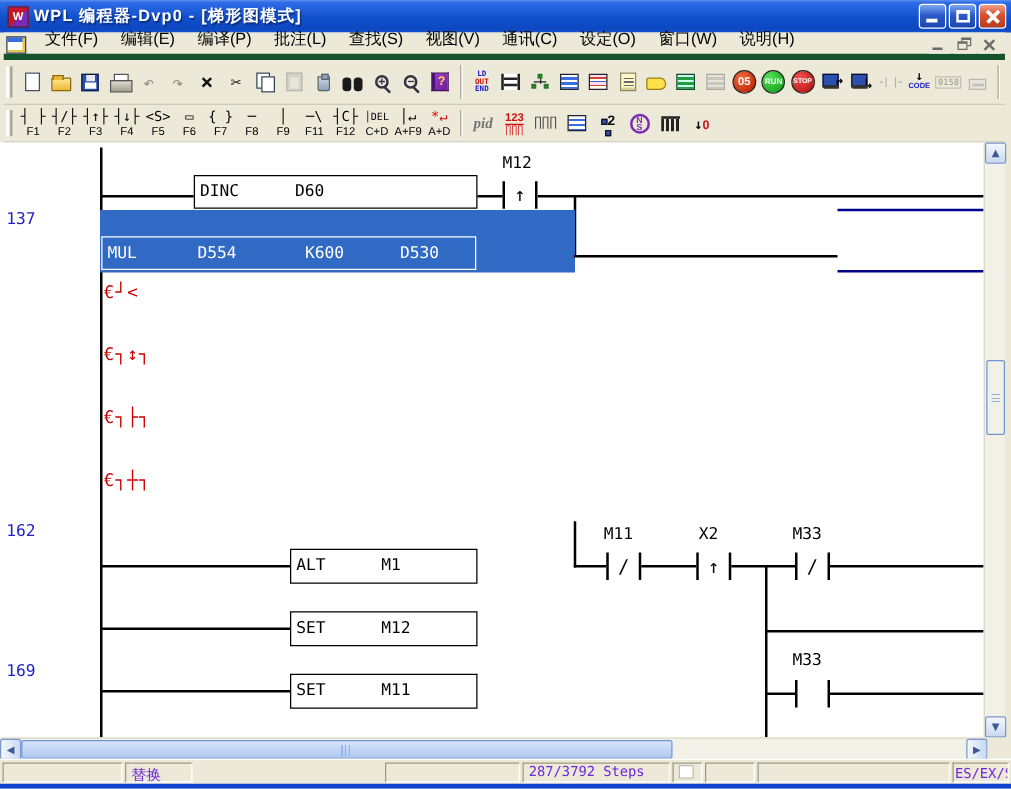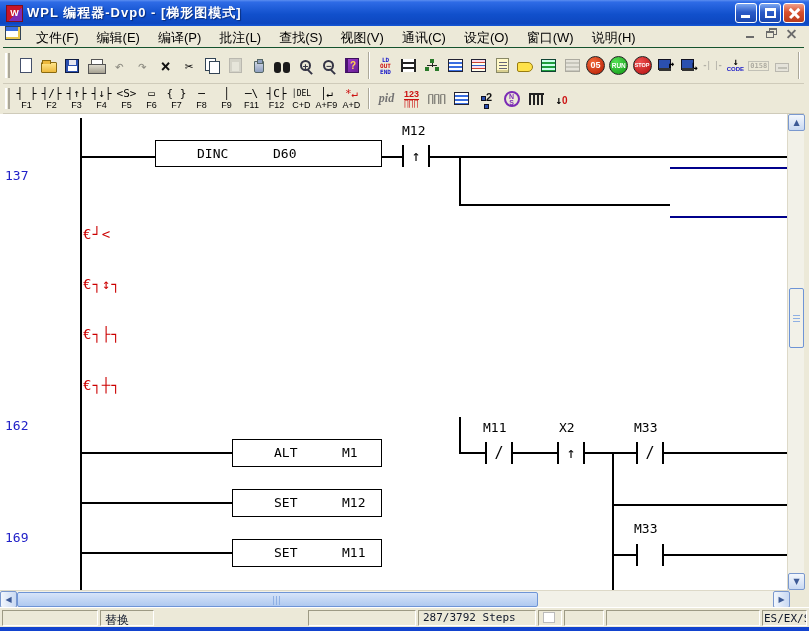--- a/index.html
+++ b/index.html
@@ -24,21 +24,21 @@
   .tbtn { width:22px; height:20px; border-radius:3px; border:1px solid #fff;
     background:linear-gradient(180deg,#7CA7F2,#2B5BC8 45%,#1B46AE); position:relative; cursor:pointer; }
   .tbtn.close { background:linear-gradient(180deg,#F0A08C,#D8502E 45%,#B83C1E); }
   .g-min { position:absolute; left:5px; bottom:4px; width:9px; height:3px; background:#fff; }
   .g-max { position:absolute; left:5px; top:4px; width:11px; height:10px; border:2px solid #fff; border-top-width:3px; }
   .g-x1,.g-x2 { position:absolute; left:4px; top:8px; width:13px; height:2.5px; background:#fff; }
   .g-x1 { transform:rotate(45deg);} .g-x2 { transform:rotate(-45deg);}
 
   
   .menubar { position:absolute; left:3px; top:26px; width:801px; height:22px; background:#ECE9D8;
-    border-bottom:1px solid #14532d; display:flex; align-items:flex-start; }
+    border-bottom:5px solid #14532d; display:flex; align-items:flex-end; }
   .mdi-icon { width:16px; height:14px; margin:0 6px 0 2px; border:1px solid #345;
     background:linear-gradient(180deg,#3A6EE0 0 4px,#fff 4px); box-shadow:inset -2px -2px 0 #E8C64A; }
   .mi { padding:3px 9px; font:13px "Liberation Sans",sans-serif; color:#000; cursor:pointer; }
   .mdi-btns { margin-left:auto; display:flex; gap:3px; padding-right:4px; }
   .mbtn { width:17px; height:15px; position:relative; background:#ECE9D8; cursor:pointer; }
   .mg-min { position:absolute; left:3px; bottom:3px; width:8px; height:2px; background:#6b6b6b; }
   .mg-r1 { position:absolute; left:6px; top:2px; width:8px; height:7px; border:1.5px solid #6b6b6b; border-top-width:2.5px; background:#ECE9D8;}
   .mg-r2 { position:absolute; left:3px; top:5px; width:8px; height:7px; border:1.5px solid #6b6b6b; border-top-width:2.5px; background:#ECE9D8;}
   .mg-x1,.mg-x2 { position:absolute; left:3px; top:6.5px; width:11px; height:2px; background:#6b6b6b; }
   .mg-x1 { transform:rotate(45deg);} .mg-x2 { transform:rotate(-45deg);}
@@ -124,21 +124,21 @@
   .ic-comb { width:15px; height:12px; border-top:2px solid #222; background:repeating-linear-gradient(90deg,#222 0 2px,transparent 2px 4px); }
   .z-arrow { font:bold 11px/11px "DejaVu Sans Mono",monospace; color:#000; }
   .z-zero { font:bold 10px/11px "Liberation Sans",sans-serif; color:#CC1111; }
 
   
   .ladder { position:absolute; left:0; top:114px; width:787px; height:476px; background:#fff; overflow:hidden; }
   .rownum { position:absolute; font:13px "DejaVu Sans Mono",monospace; color:#2121C8; left:5px; }
   .wire { position:absolute; background:#000; }
   .bwire { position:absolute; background:#00008B; height:2px; }
   .ibox { position:absolute; border:1px solid #000; background:#fff; }
-  .ibox span { position:absolute; top:5px; font:13px "DejaVu Sans Mono",monospace; color:#000; white-space:nowrap;margin-left:37px; }
+  .ibox span { position:absolute; top:5px; font:13px "DejaVu Sans Mono",monospace; color:#000; white-space:nowrap; }
   .selblock { position:absolute; left:80px; top:54px; width:380px; height:50px; background:#316AC5; }
   .ibox.mul { border-color:#fff; background:transparent; left:1px; top:21px; width:300px; height:27px; }
   .ibox.mul span { color:#fff; }
   .contact { position:absolute; width:28px; height:22px; background:#fff; }
   .contact .bar { position:absolute; top:0; bottom:0; width:2px; background:#000; }
   .contact .bl { left:0; } .contact .br { right:0; }
   .contact .csym { position:absolute; left:0; right:0; top:1px; text-align:center; font:15px/20px "DejaVu Sans Mono",monospace; color:#000; }
   .clabel { position:absolute; font:13px "DejaVu Sans Mono",monospace; color:#000; }
   .errglyph { position:absolute; left:83px; font:14px "DejaVu Sans Mono",monospace; color:#CC0000; letter-spacing:1px; }
 
@@ -149,21 +149,21 @@
   .hscroll .sbtn { background:linear-gradient(90deg,#F3F7FD,#C9D9F2); }
   .vthumb { position:absolute; left:1px; width:15px; top:174px; height:60px; background:linear-gradient(90deg,#D7E4F9,#AFC9F0); border:1px solid #6E94D6; border-radius:2px;
     background-image:repeating-linear-gradient(180deg,transparent 0 2px,#8FB0E4 2px 3px); background-clip:content-box; padding:24px 3px; cursor:pointer; }
   .hthumb { position:absolute; top:1px; height:15px; left:17px; width:521px; background:linear-gradient(180deg,#D7E4F9,#AFC9F0); border:1px solid #6E94D6; border-radius:2px; cursor:pointer; }
   .hthumb::after { content:""; position:absolute; left:50%; top:3px; width:9px; height:9px; margin-left:-5px;
     background:repeating-linear-gradient(90deg,#8FB0E4 0 1px,transparent 1px 3px); }
   .corner { position:absolute; left:790px; top:590px; width:14px; height:17px; background:#ECE9D8; }
 
   
   .statusbar { position:absolute; left:0; top:607px; width:809px; height:20px; background:#ECE9D8; border-top:1px solid #fff; font:12px "Liberation Sans",sans-serif; }
-  .seg { position:absolute; top:2px; height:16px; border:1px solid; border-color:#9D9A84 #FFF #FFF #9D9A84; padding:1px 4px; color:#0f172a; white-space:nowrap; overflow:hidden; }
+  .seg { position:absolute; top:2px; height:16px; border:1px solid; border-color:#9D9A84 #FFF #FFF #9D9A84; padding:1px 4px; color:#6d28d9; white-space:nowrap; overflow:hidden; }
   .seg.mono { font:11px/12px "DejaVu Sans Mono",monospace; }
   .wbox { position:absolute; left:4px; top:1px; width:12px; height:11px; background:#fff; border:1px solid #bbb; }
 </style>
 </head>
 <body>
 
 <div class="win">
 
   <div class="titlebar">
     <span class="app-icon">W</span>
@@ -435,20 +435,28 @@
     <div class="wire" style="left:382px;top:42px;width:24px;height:2px"></div>
     <div class="wire" style="left:430px;top:42px;width:357px;height:2px"></div>
     <span class="clabel" style="left:402px;top:9px">M12</span>
     <div class="contact" style="left:402px;top:31px">
       <i class="bar bl"></i>
         <span class="csym">↑</span>
         <i class="bar br"></i>
     </div>
 
     <div class="wire" style="left:459px;top:42px;width:2px;height:49px"></div>
+    <div class="selblock">
+      <div class="ibox mul">
+        <span style="left:4px">MUL</span>
+        <span style="left:76px">D554</span>
+        <span style="left:162px">K600</span>
+        <span style="left:238px">D530</span>
+      </div>
+    </div>
     <div class="wire" style="left:459px;top:90px;width:211px;height:2px"></div>
     <div class="bwire" style="left:670px;top:53px;width:117px"></div>
     <div class="bwire" style="left:670px;top:102px;width:117px"></div>
 
     <span class="errglyph" style="top:112px">€┘&lt;</span>
     <span class="errglyph" style="top:162px">€┐↕┐</span>
     <span class="errglyph" style="top:212px">€┐├┐</span>
     <span class="errglyph" style="top:263px">€┐┼┐</span>
 
     <div class="wire" style="left:80px;top:338px;width:152px;height:2px"></div>

